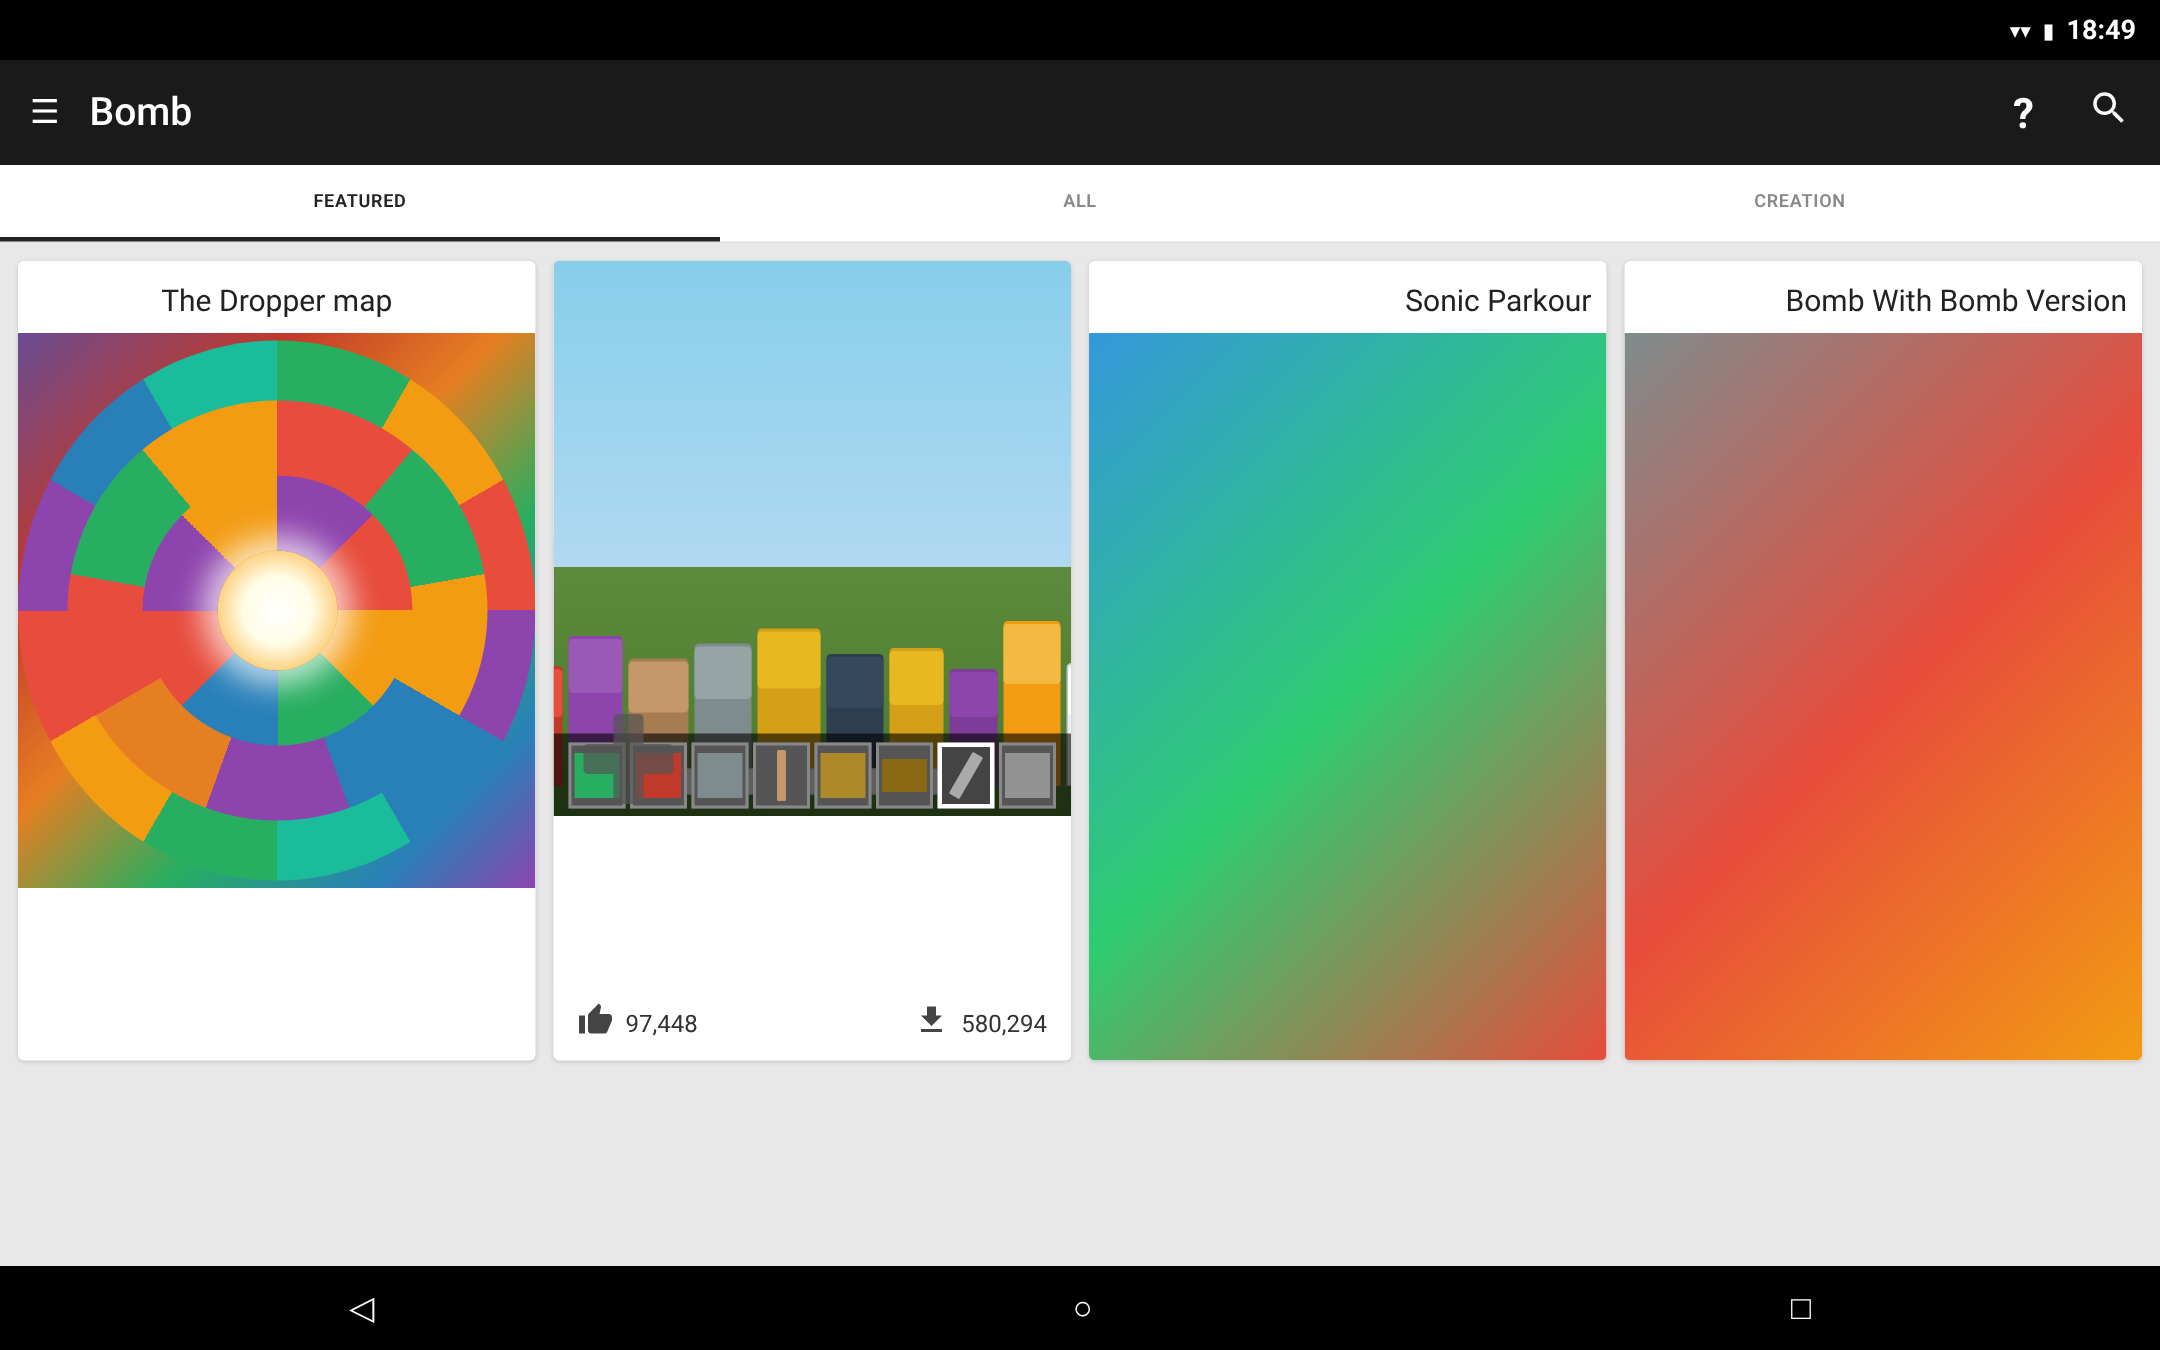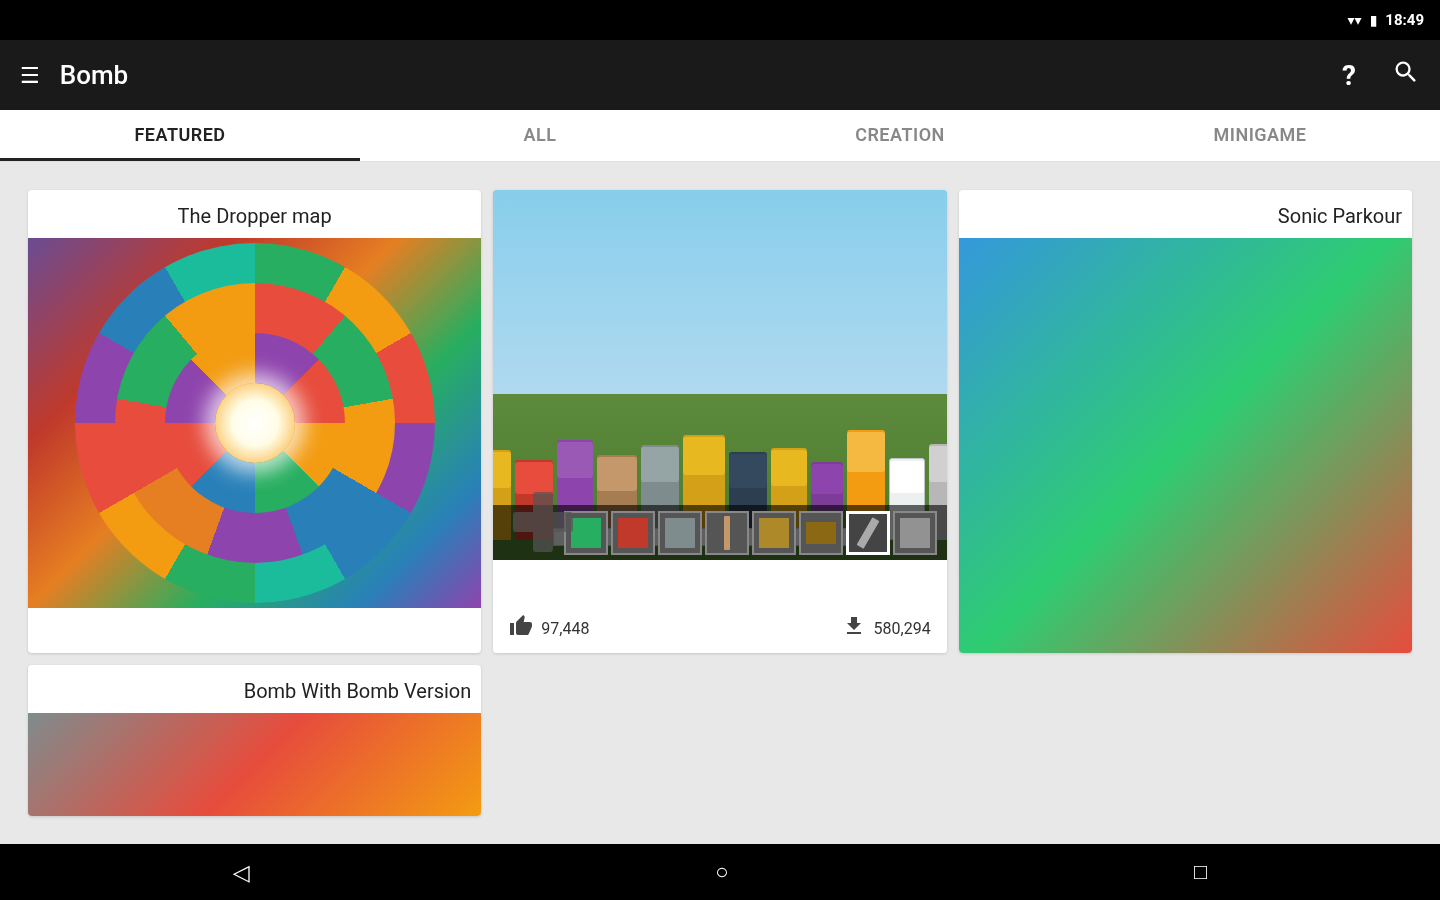--- a/index.html
+++ b/index.html
@@ -10,21 +10,21 @@
       width: 100%;
       height: 40px;
       background: #000;
       display: flex;
       align-items: center;
       justify-content: flex-end;
       padding: 0 16px;
       gap: 8px;
     }
     .status-icon { color: #fff; font-size: 14px; }
-    #status-time { color: #fff; font-size: 15px; font-weight: bold; }
+    #status-time { color: #fff; font-size: 18px; font-weight: bold; }
 
     
     #app-bar {
       width: 100%;
       height: 70px;
       background: #1a1a1a;
       display: flex;
       align-items: center;
       padding: 0 20px;
       gap: 20px;
@@ -41,41 +41,41 @@
       background: #fff;
       display: flex;
       align-items: stretch;
       border-bottom: 1px solid #e0e0e0;
     }
     .tab-item {
       flex: 1;
       display: flex;
       align-items: center;
       justify-content: center;
-      font-size: 18px;
+      font-size: 12px;
       font-weight: 600;
       color: #888;
       cursor: pointer;
       border-bottom: 3px solid transparent;
       letter-spacing: 0.5px;
     }
     .tab-item.active {
       color: #222;
       border-bottom: 3px solid #222;
     }
 
     
     #content {
       width: 100%;
       height: calc(900px - 40px - 70px - 52px - 56px);
       background: #e8e8e8;
       overflow: hidden;
-      padding: 28px;
+      padding: 12px;
       display: grid;
-      grid-template-columns: 1fr 1fr 1fr;
+      grid-template-columns: 1fr 1fr 1fr 1fr;
       grid-template-rows: auto auto;
       gap: 12px;
     }
 
     
     .card {
       background: #fff;
       border-radius: 4px;
       overflow: hidden;
       display: flex;
@@ -247,21 +247,20 @@
     <svg width="28" height="28" viewBox="0 0 24 24" fill="white">
         <path d="M15.5 14h-.79l-.28-.27A6.471 6.471 0 0 0 16 9.5 6.5 6.5 0 1 0 9.5 16c1.61 0 3.09-.59 4.23-1.57l.27.28v.79l5 4.99L20.49 19l-4.99-5zm-6 0C7.01 14 5 11.99 5 9.5S7.01 5 9.5 5 14 7.01 14 9.5 11.99 14 9.5 14z"></path>
       </svg>
   </span>
 </div>
 
 <div id="tab-bar">
   <div class="tab-item active">FEATURED</div>
   <div class="tab-item">ALL</div>
   <div class="tab-item">CREATION</div>
-  <div class="tab-item">MINIGAME</div>
 </div>
 
 <div id="content">
 
   <div class="card">
     <div class="card-title">The Dropper map</div>
     <div class="card-image">
       <div class="dropper-img">
         <div class="dropper-spiral">
           <div class="dropper-inner1">

